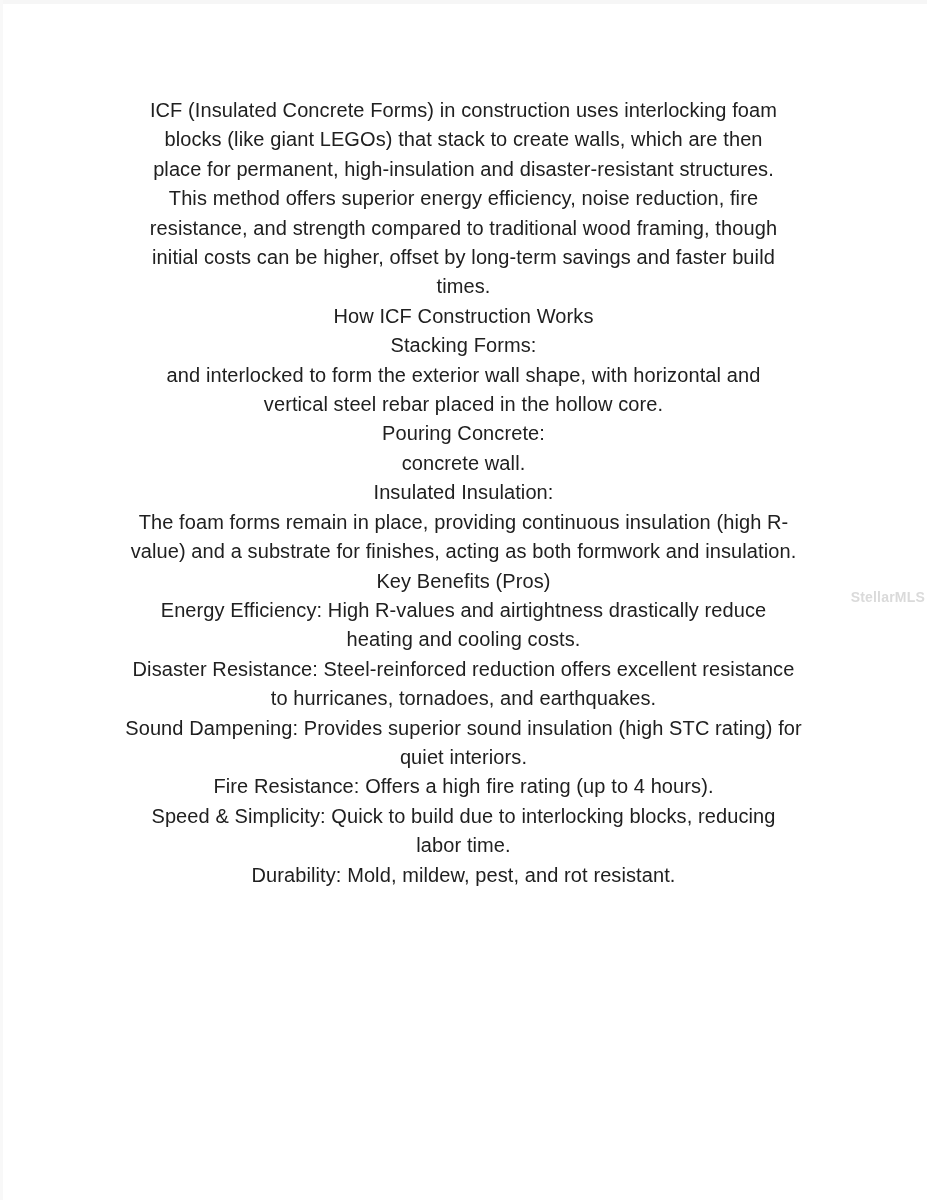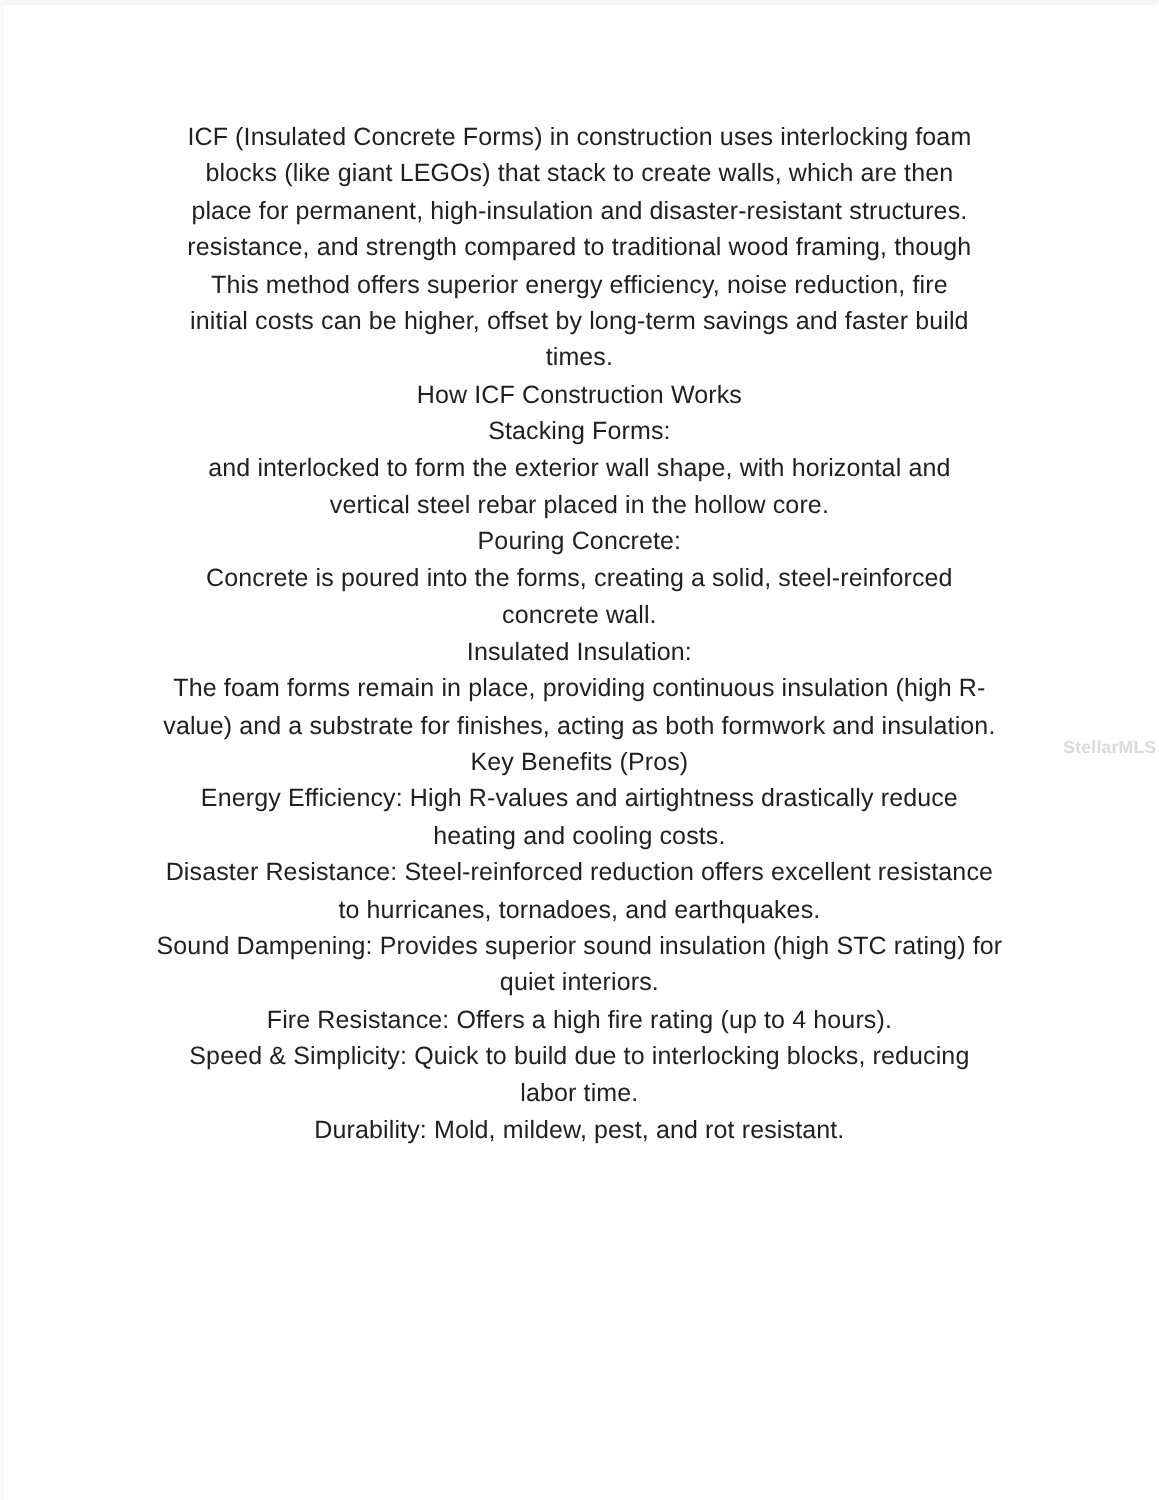--- a/index.html
+++ b/index.html
@@ -61,22 +61,22 @@
 <div class="page">
   <div class="edge-top"></div>
   <div class="edge-left"></div>
 
   <div class="doc">
 
     <div class="block">
       <div class="line">ICF (Insulated Concrete Forms) in construction uses interlocking foam</div>
       <div class="line">blocks (like giant LEGOs) that stack to create walls, which are then</div>
       <div class="line">place for permanent, high-insulation and disaster-resistant structures.</div>
+      <div class="line">This method offers superior energy efficiency, noise reduction, fire</div>
       <div class="line">resistance, and strength compared to traditional wood framing, though</div>
-      <div class="line">This method offers superior energy efficiency, noise reduction, fire</div>
       <div class="line">initial costs can be higher, offset by long-term savings and faster build</div>
       <div class="line">times.</div>
     </div>
 
     <div class="block">
       <div class="line">How ICF Construction Works</div>
     </div>
 
     <div class="block">
       <div class="line">Stacking Forms:</div>
@@ -85,21 +85,20 @@
     <div class="block">
       <div class="line">and interlocked to form the exterior wall shape, with horizontal and</div>
       <div class="line">vertical steel rebar placed in the hollow core.</div>
     </div>
 
     <div class="block">
       <div class="line">Pouring Concrete:</div>
     </div>
 
     <div class="block">
-      <div class="line">Concrete is poured into the forms, creating a solid, steel-reinforced</div>
       <div class="line">concrete wall.</div>
     </div>
 
     <div class="block">
       <div class="line">Insulated Insulation:</div>
     </div>
 
     <div class="block">
       <div class="line">The foam forms remain in place, providing continuous insulation (high R-</div>
       <div class="line">value) and a substrate for finishes, acting as both formwork and insulation.</div>

